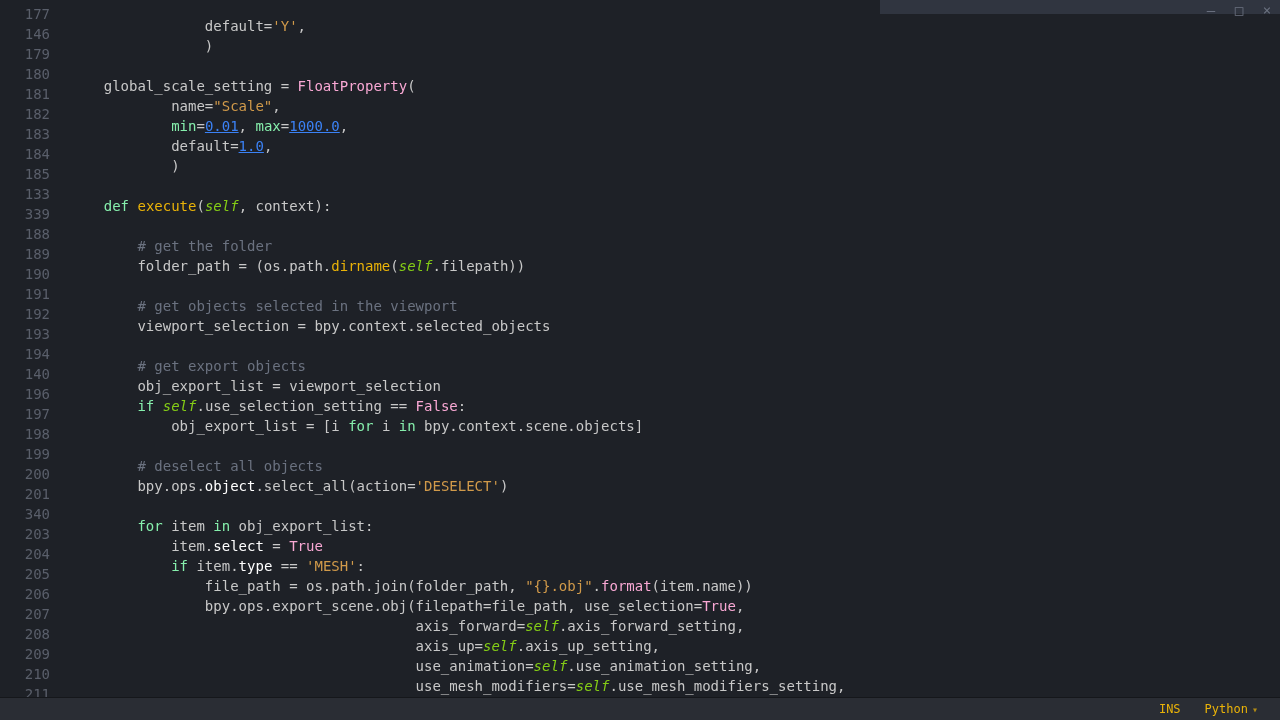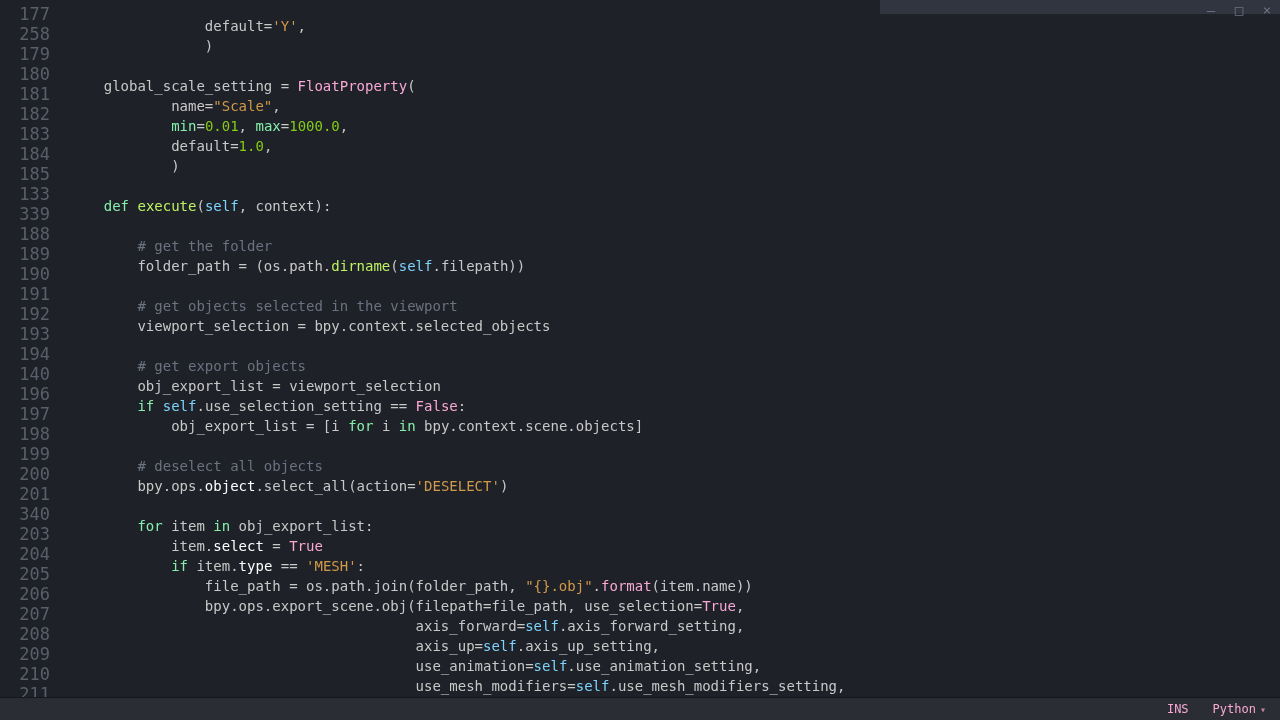--- a/index.html
+++ b/index.html
@@ -1,36 +1,36 @@
 <!DOCTYPE html>
 <html><head>
 <meta charset="utf-8">
 <style>
   html,body{margin:0;padding:0;width:1280px;height:720px;overflow:hidden;
     background:#1e2127;font-family:Menlo,Consolas,"DejaVu Sans Mono",monospace;
     font-size:14px;color:#c8c8c8;}
   .editor{display:flex;height:100%;}
   .gutter{width:50px;padding:4px 8px 0 0;text-align:right;color:#5a5f6b;
-    user-select:none;background:#1e2127;line-height:20px;font-size:17px;}
+    user-select:none;background:#1e2127;line-height:20px;font-size:14px;}
   .gutter div{height:20px;}
   .code{flex:1;padding:16px 0 0 12px;line-height:20px;white-space:pre;
     background:#1e2127;}
   .code .row{height:20px;}
   .kw{color:#86efac;}      
-  .kw2{color:#7dd3fc;}     
+  .kw2{color:#84cc16;font-style:italic;}     
   .builtin{color:#f9a8d4;text-align:center;} 
   .str{color:#d19a4a;}     
-  .num{color:#84cc16;}     
+  .num{color:#3b82f6;text-decoration:underline;}     
   .cmt{color:#6b7280;}     
-  .fn{color:#bef264;}      
+  .fn{color:#eab308;}      
   .prop{color:#ffffff;}    
   .statusbar{position:absolute;bottom:0;right:0;left:0;height:22px;
     background:#2a2d34;border-top:1px solid #15171b;display:flex;
-    justify-content:flex-end;align-items:center;padding:0 14px;gap:24px;
-    color:#f9a8d4;font-size:12px;}
+    justify-content:flex-end;align-items:center;padding:0 22px;gap:24px;
+    color:#eab308;font-size:12px;}
   .statusbar span{display:inline-flex;align-items:center;gap:4px;}
   .chev{font-size:10px;opacity:.7;}
   .wincontrols{position:absolute;top:2px;right:6px;display:flex;gap:14px;
     color:#6b7280;font-size:14px;}
   .wincontrols span{display:inline-block;width:14px;text-align:center;}
   .topstrip{position:absolute;top:0;right:0;left:880px;height:14px;
     background:#303540;}
 </style>
 </head>
 <body>
@@ -38,21 +38,21 @@
 <div class="topstrip"></div>
 <div class="wincontrols">
   <span>—</span>
   <span>□</span>
   <span>×</span>
 </div>
 
 <div class="editor">
   <div class="gutter" id="gutter">
       <div>177</div>
-      <div>258</div>
+      <div>146</div>
       <div>179</div>
       <div>180</div>
       <div>181</div>
       <div>182</div>
       <div>183</div>
       <div>184</div>
       <div>185</div>
       <div>133</div>
       <div>339</div>
       <div>188</div>

